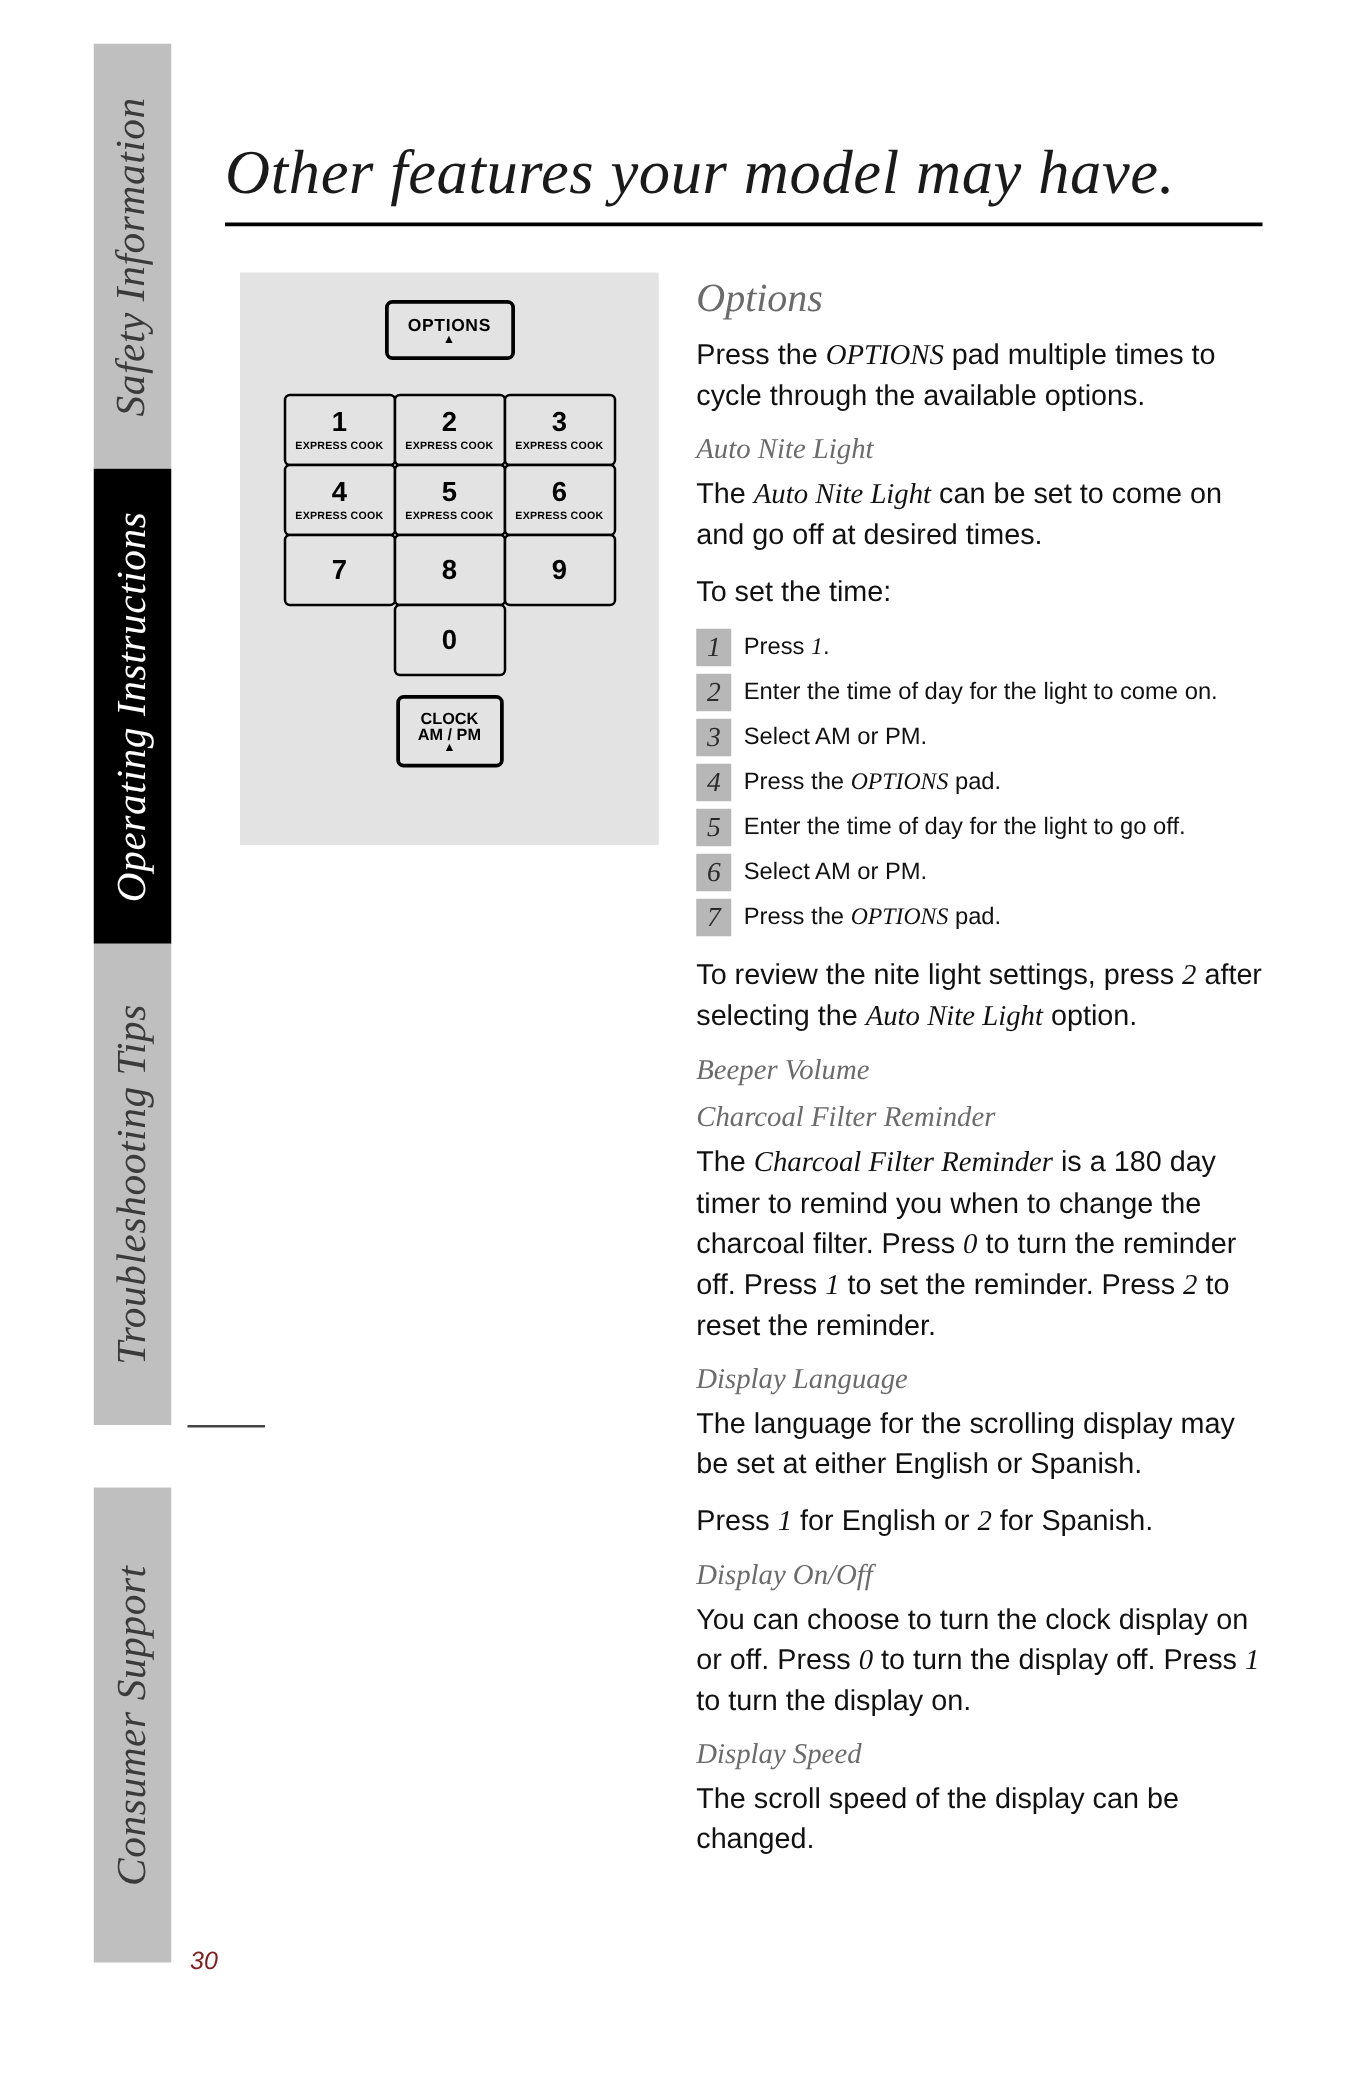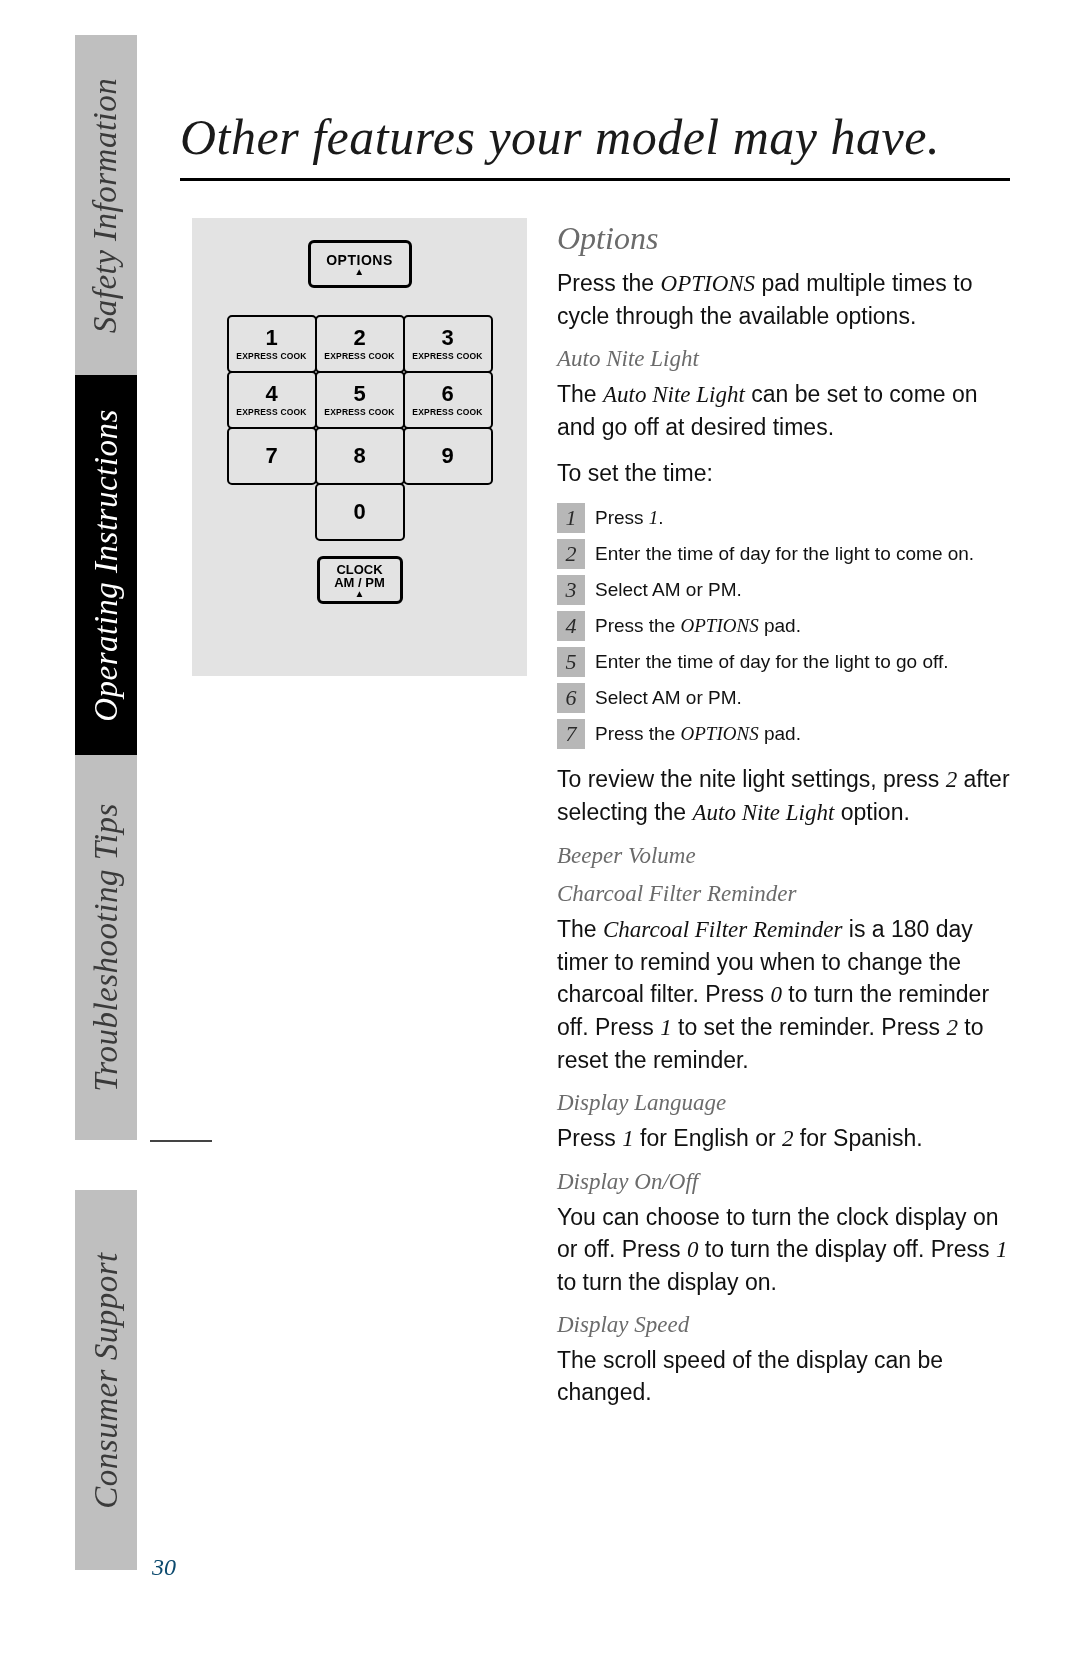--- a/index.html
+++ b/index.html
@@ -37,23 +37,23 @@
     left: 75px;
     width: 62px;
     height: 2px;
     background: #444;
   }
   .pagenum {
     position: absolute;
     left: 152px;
     bottom: 88px;
     font-style: italic;
-    font-family: Liberation Serif, serif;
-    font-size: 24px;
-    color: #0c4a6e;
+    font-family: Liberation Sans, sans-serif;
+    font-size: 20px;
+    color: #7f1d1d;
   }
   .title {
     position: absolute;
     left: 180px;
     top: 108px;
     font-family: Liberation Serif, serif;
     font-style: italic;
     font-size: 50px;
     color: #1a1a1a;
     letter-spacing: 0.5px;
@@ -106,21 +106,21 @@
     flex-direction: column;
     align-items: center;
     justify-content: center;
     background:#e3e3e3;
   }
   .numkey .n { font-weight: bold; font-size: 22px; line-height: 22px; }
   .numkey .ec { font-weight: bold; font-size: 8.5px; letter-spacing: 0.2px; margin-top: 2px; }
   .numgrid .span-center { grid-column: 2; }
   .clock-btn {
     width: 86px;
-    height: 48px;
+    height: 58px;
     border: 3px solid #000;
     border-radius: 6px;
     margin: 16px auto 0 auto;
     display: flex;
     flex-direction: column;
     align-items: center;
     justify-content: center;
     font-weight: bold;
     font-size: 13px;
     line-height: 13px;
@@ -286,20 +286,21 @@
     </div>
 
     <p><span>To review the nite light settings, press </span><span class="ital">2</span><span> after selecting the </span><span class="ital">Auto Nite Light</span><span> option.</span></p>
 
     <div class="h3">Beeper Volume</div>
 
     <div class="h3">Charcoal Filter Reminder</div>
     <p><span>The </span><span class="ital">Charcoal Filter Reminder</span><span> is a 180 day timer to remind you when to change the charcoal filter. Press </span><span class="ital">0</span><span> to turn the reminder off. Press </span><span class="ital">1</span><span> to set the reminder. Press </span><span class="ital">2</span><span> to reset the reminder.</span></p>
 
     <div class="h3">Display Language</div>
+    <p>The language for the scrolling display may be set at either English or Spanish.</p>
     <p><span>Press </span><span class="ital">1</span><span> for English or </span><span class="ital">2</span><span> for Spanish.</span></p>
 
     <div class="h3">Display On/Off</div>
     <p><span>You can choose to turn the clock display on or off. Press </span><span class="ital">0</span><span> to turn the display off. Press </span><span class="ital">1</span><span> to turn the display on.</span></p>
 
     <div class="h3">Display Speed</div>
     <p>The scroll speed of the display can be changed.</p>
 
   </div>
 

